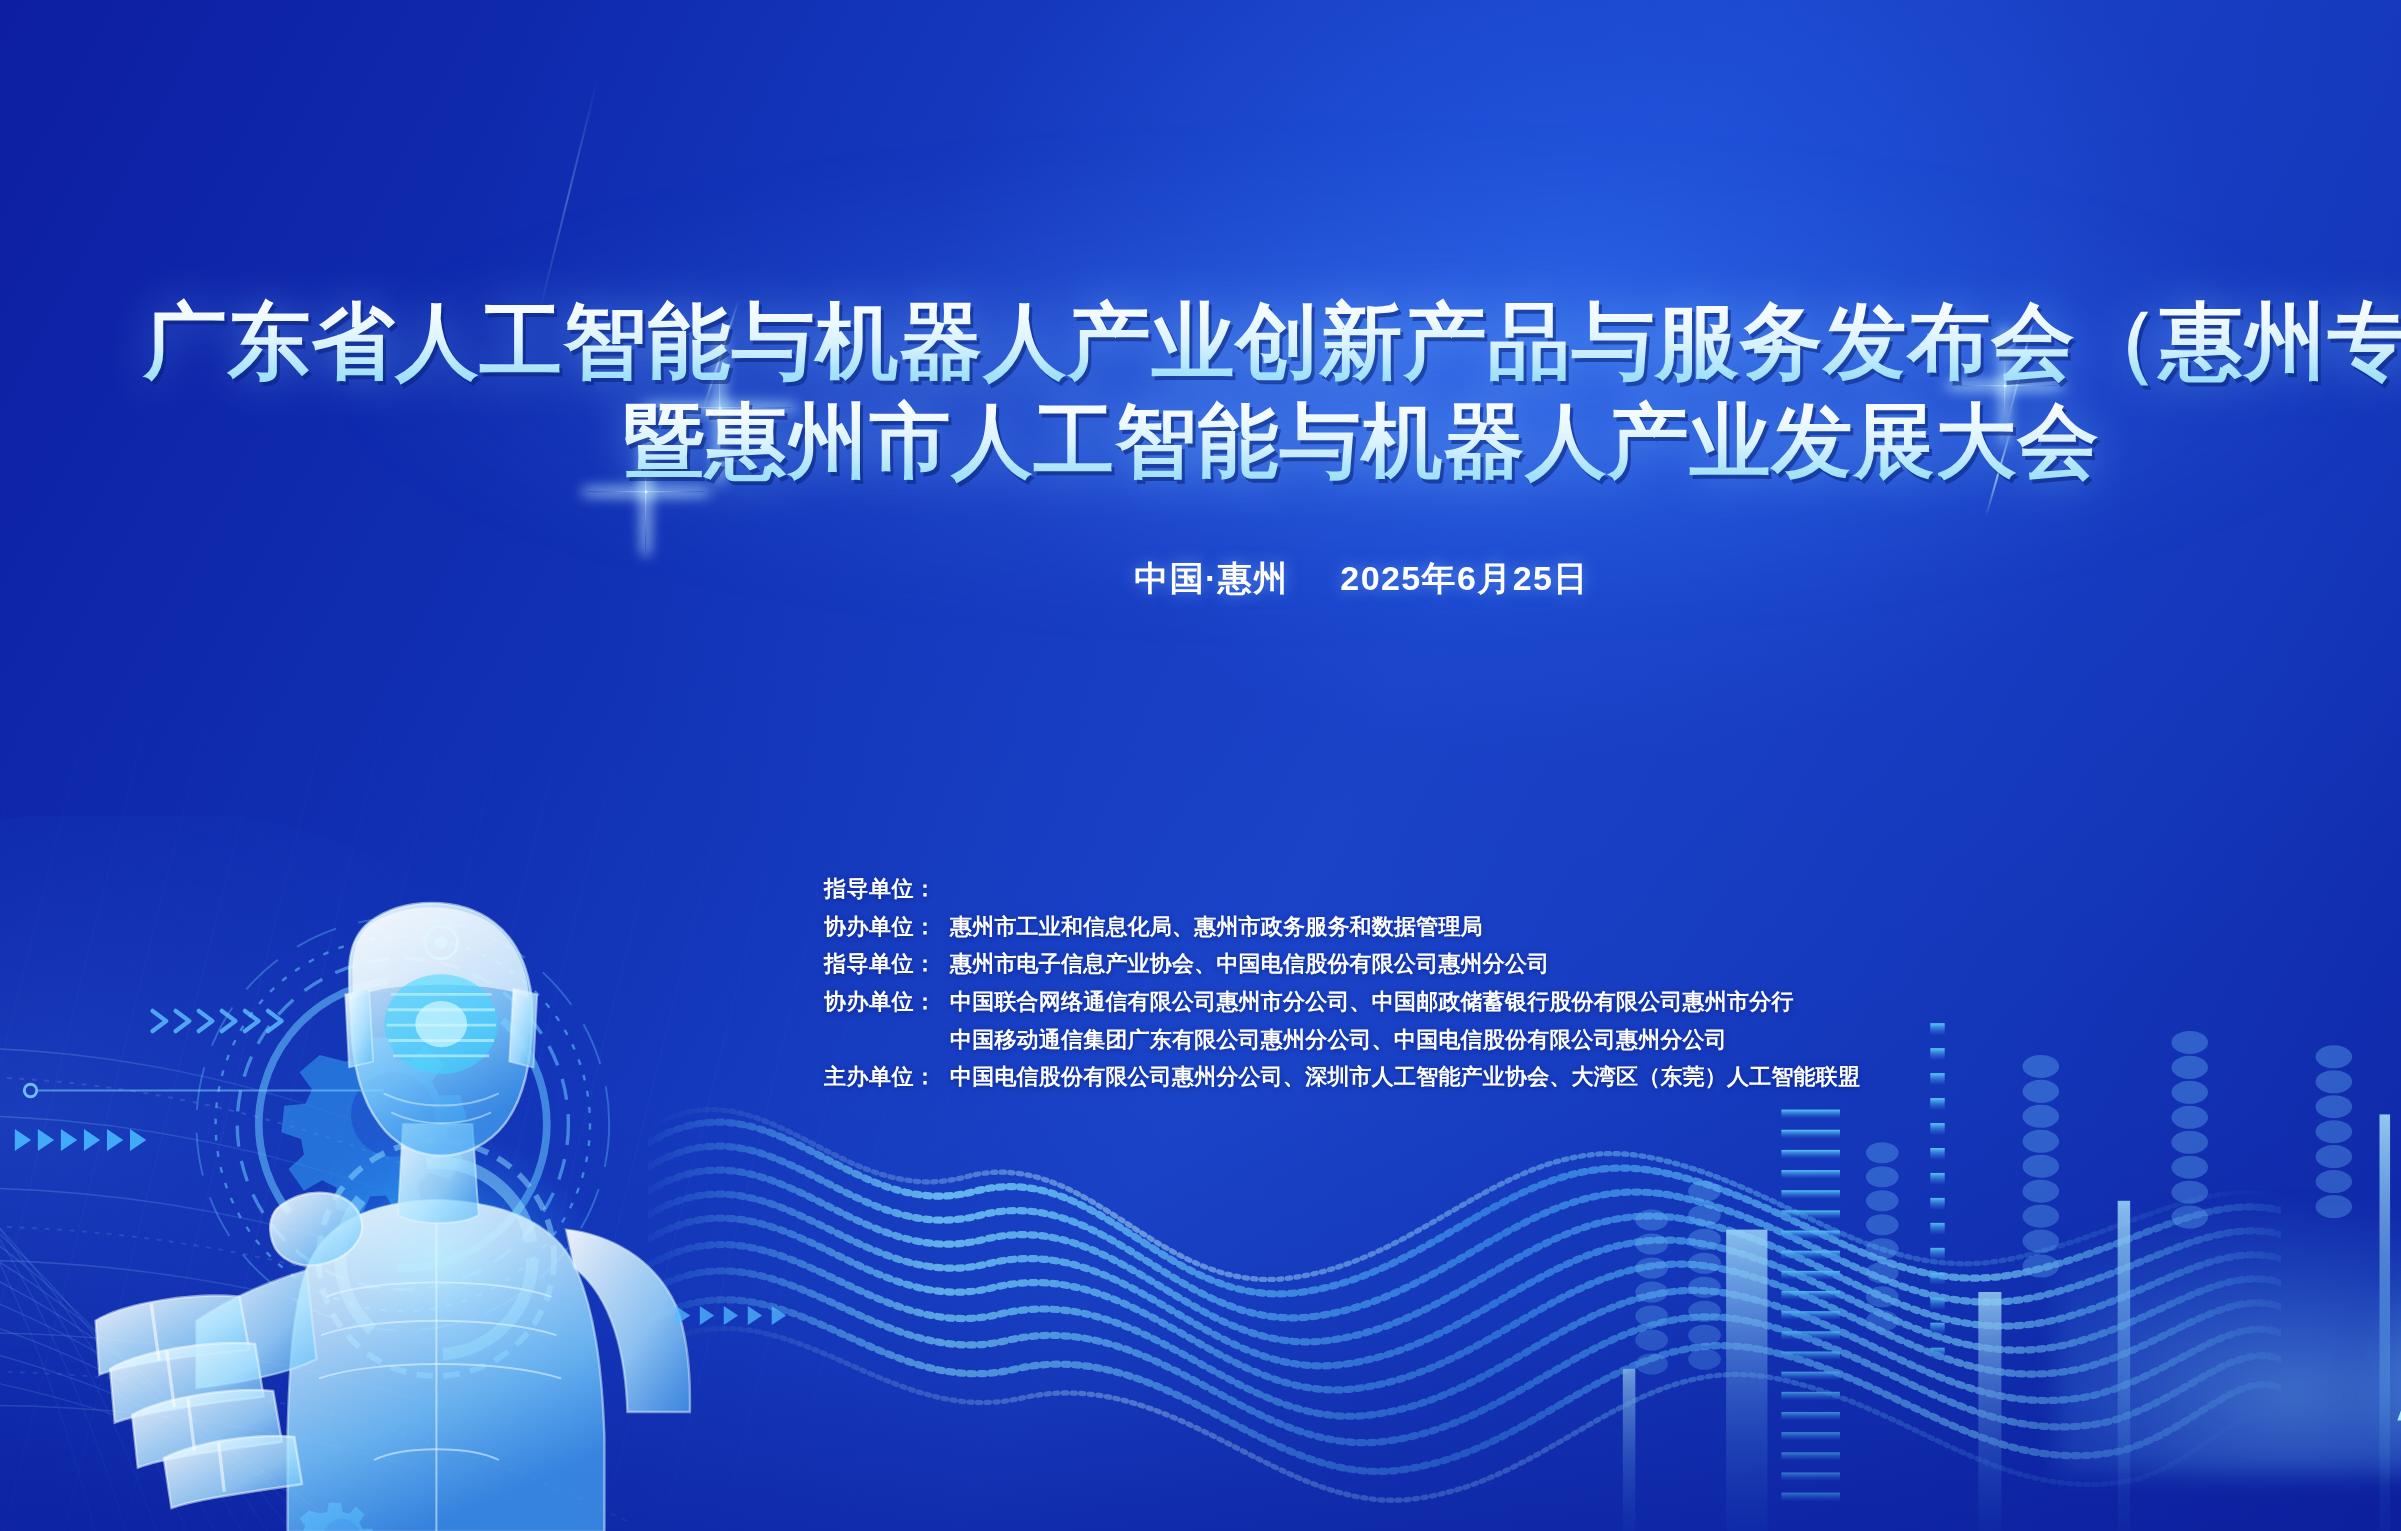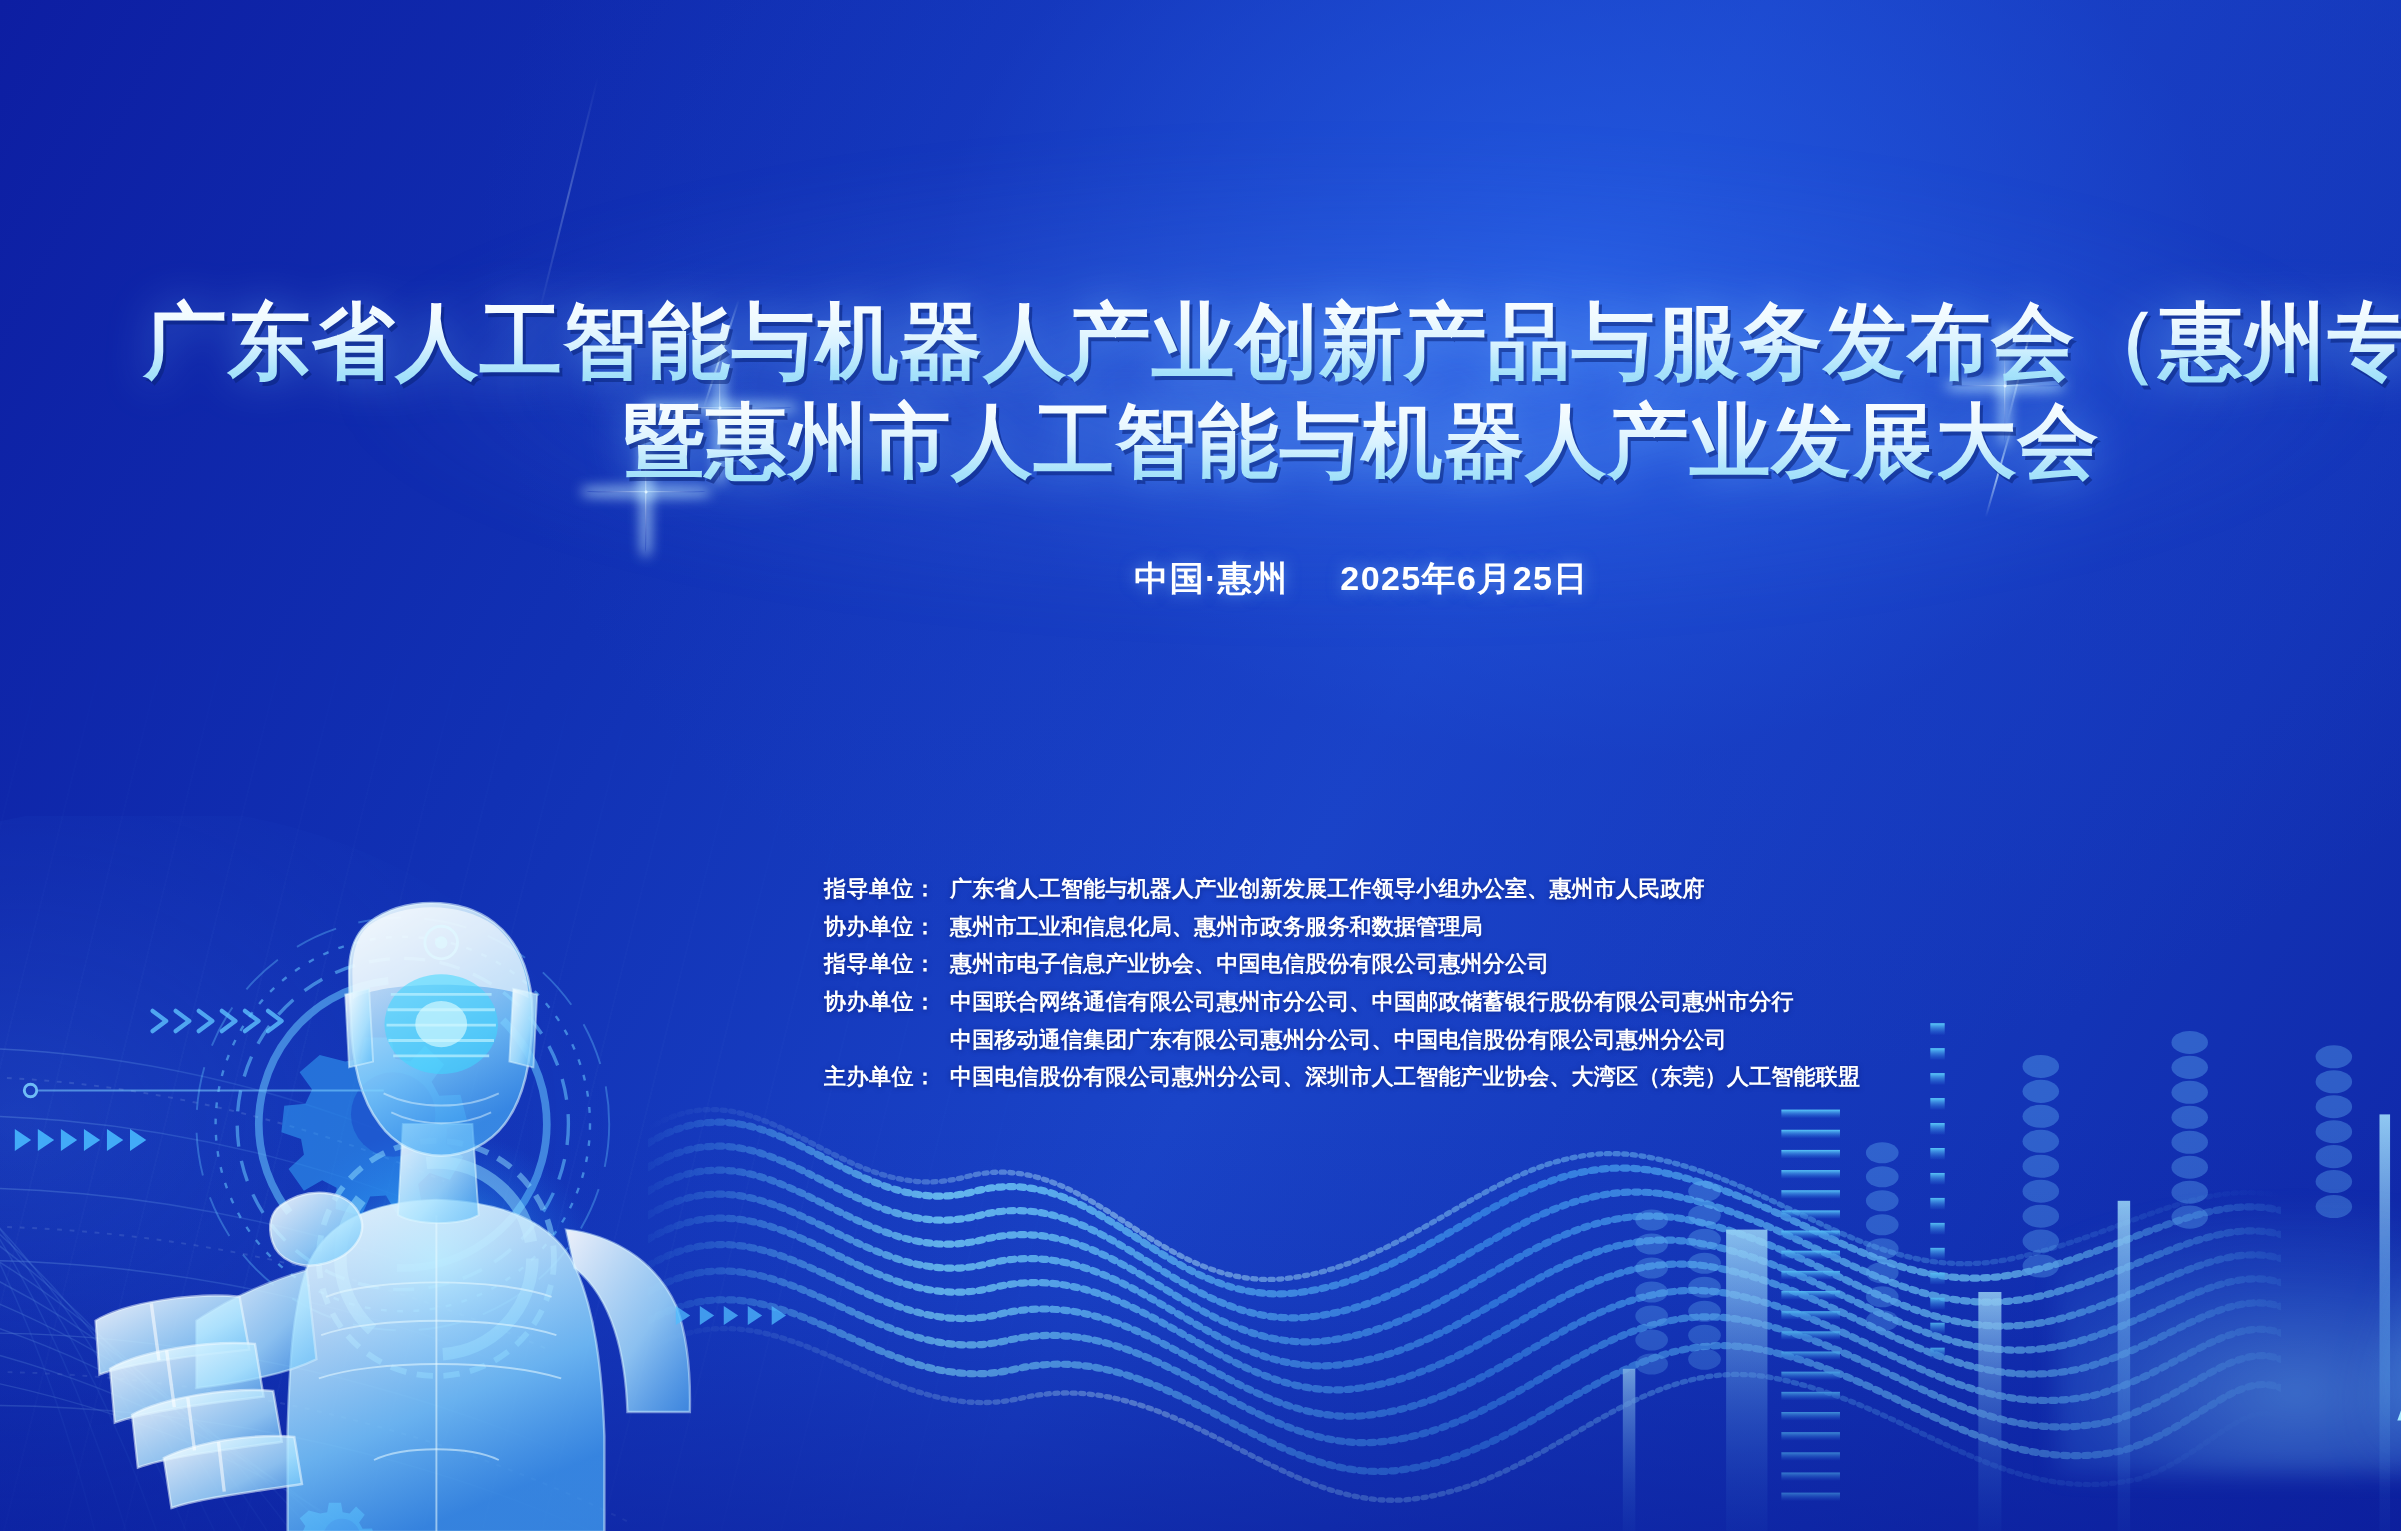--- a/index.html
+++ b/index.html
@@ -578,21 +578,20 @@
   <div class="date-line">
     <span>中国·惠州</span>
     <span class="gap"></span>
     <span>2025年6月25日</span>
   </div>
 
   <div class="orgs">
 
     <div class="org-row">
       <div class="org-label">指导单位：</div>
-      <div class="org-value">广东省人工智能与机器人产业创新发展工作领导小组办公室、惠州市人民政府</div>
     </div>
 
     <div class="org-row">
       <div class="org-label">协办单位：</div>
       <div class="org-value">惠州市工业和信息化局、惠州市政务服务和数据管理局</div>
     </div>
 
     <div class="org-row">
       <div class="org-label">指导单位：</div>
       <div class="org-value">惠州市电子信息产业协会、中国电信股份有限公司惠州分公司</div>

